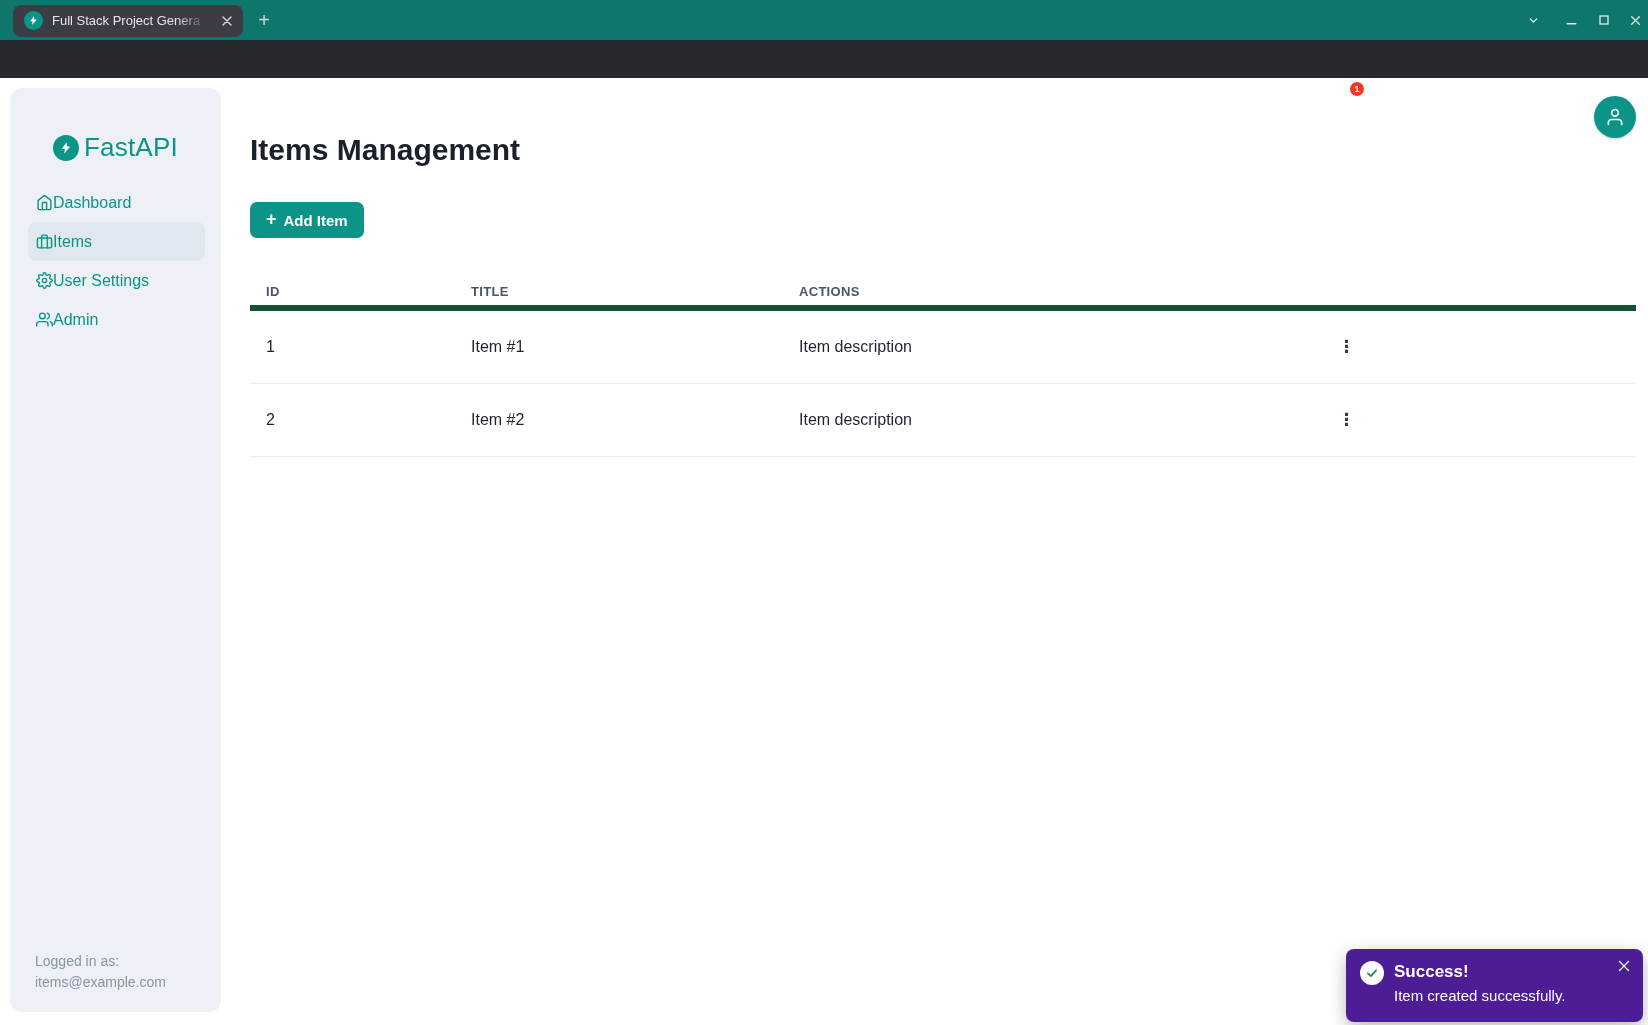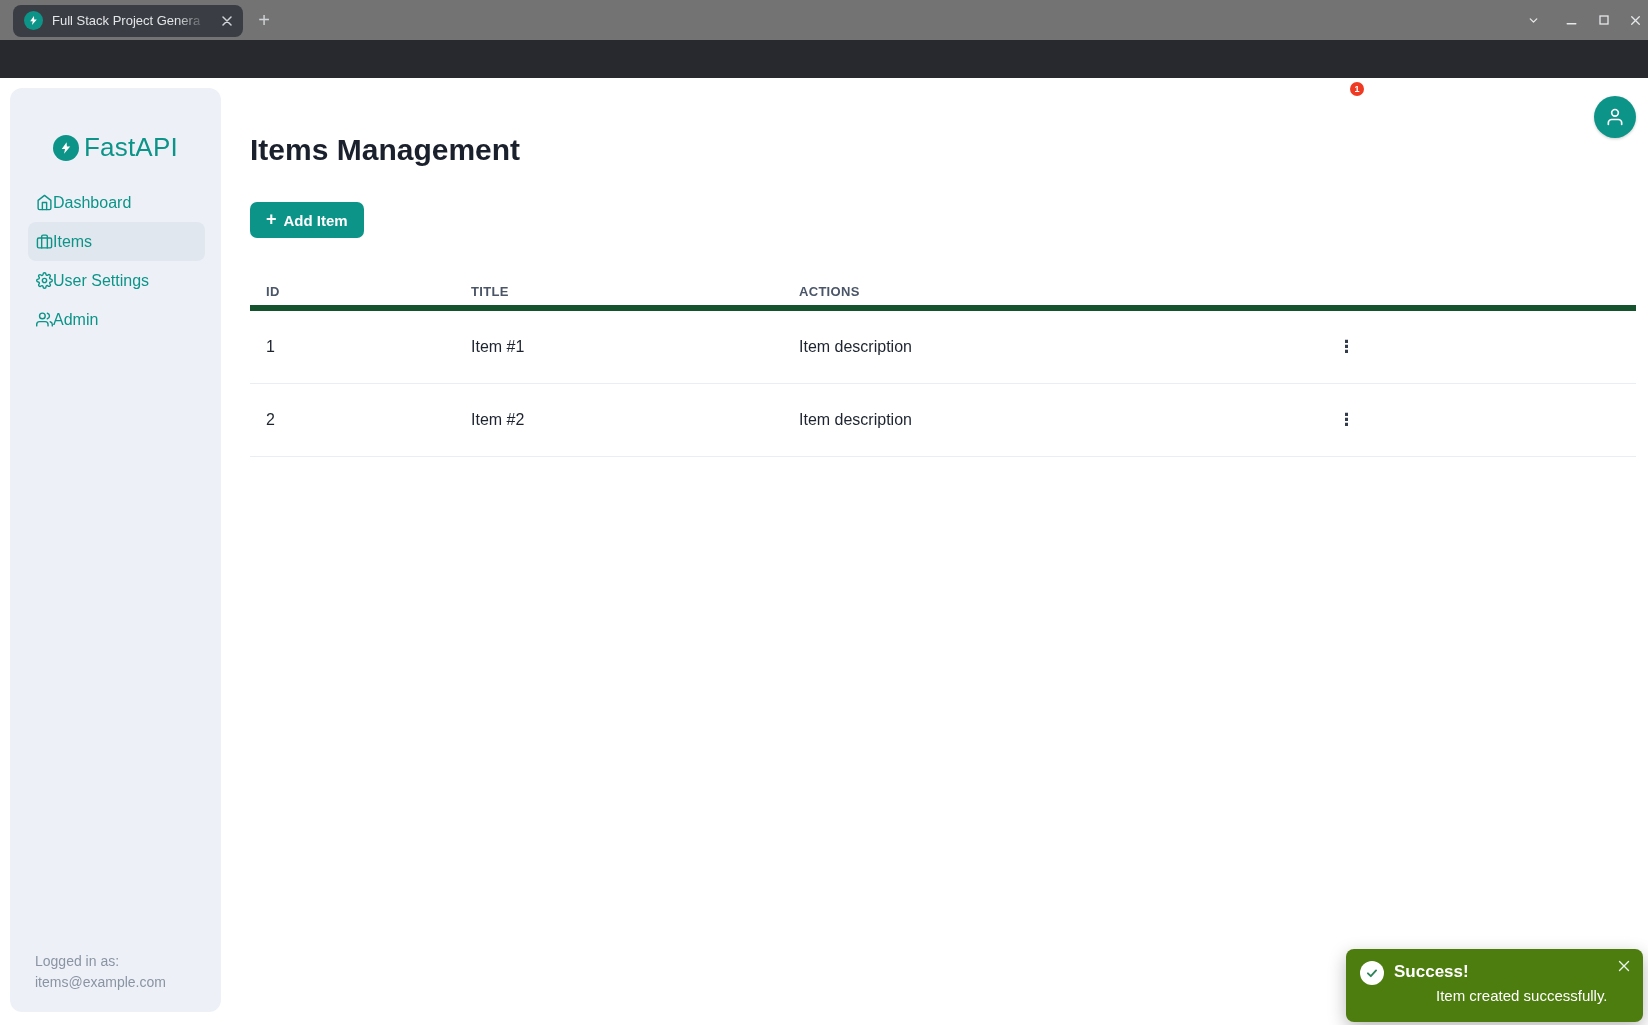--- a/index.html
+++ b/index.html
@@ -1,20 +1,20 @@
 <!DOCTYPE html>
 <html><head>
 <meta charset="utf-8">
 <style>
   * { margin:0; padding:0; box-sizing:border-box; }
   html,body { width:1648px; height:1025px; overflow:hidden; font-family:"Liberation Sans","DejaVu Sans",sans-serif; background:#fff; }
   svg { display:block; }
 
   
-  #tabbar { position:absolute; left:0; top:0; width:1648px; height:40px; background:#737373; }
+  #tabbar { position:absolute; left:0; top:0; width:1648px; height:40px; background:#0f766e; }
   #tab { position:absolute; left:13px; top:5px; width:230px; height:32px; background:#3a3d43; border-radius:8px; display:flex; align-items:center; }
   #tab-favicon { position:absolute; left:11px; top:6px; width:19px; height:19px; border-radius:50%; background:#0d9488; display:flex; align-items:center; justify-content:center; }
   #tab-title { position:absolute; left:39px; top:0; height:32px; line-height:32px; width:160px; font-size:13px; color:#e3e5e8; white-space:nowrap; overflow:hidden;
     -webkit-mask-image:linear-gradient(to right,#000 78%,transparent 97%); mask-image:linear-gradient(to right,#000 78%,transparent 97%); }
   #tab-close { position:absolute; right:8px; top:8px; width:16px; height:16px; display:flex; align-items:center; justify-content:center; color:#d0d3d7; }
   #newtab-btn { position:absolute; left:253px; top:4px; width:22px; height:32px; color:#cfd2d6; font-size:20px; line-height:32px; text-align:center; font-weight:400; }
   .winbtn { position:absolute; top:10px; width:20px; height:20px; display:flex; align-items:center; justify-content:center; color:#e6e8ea; }
 
   #toolbar { position:absolute; left:0; top:40px; width:1648px; height:38px; background:#27292e; }
   .navbtn { position:absolute; top:49px; width:20px; height:20px; display:flex; align-items:center; justify-content:center; }
@@ -47,24 +47,24 @@
 
   #items-table { position:absolute; left:250px; top:200px; width:1386px; }
   .trow { display:grid; grid-template-columns:205px 328px 519px 1fr; align-items:center; }
   .thead { height:33px; border-bottom:6px solid #14532d; }
   .thead > div { font-size:13px; font-weight:700; color:#4a5568; letter-spacing:.3px; padding-left:16px; }
   .tbody-row { height:73px; border-bottom:1px solid #e9eef4; font-size:16px; color:#1d2430; }
   .tbody-row > div { padding-left:16px; }
   .cell-actions { padding-left:36px !important; }
   .kebab { font-size:17px; font-weight:700; color:#333c4a; width:12px; line-height:1; letter-spacing:0; cursor:default; }
 
-  #toast { position:absolute; left:1346px; top:871px; width:297px; height:73px; background:#4d7c0f; border-radius:8px; box-shadow:0 6px 18px rgba(0,0,0,.28); color:#fff; }
+  #toast { position:absolute; left:1346px; top:871px; width:297px; height:73px; background:#4c1d95; border-radius:8px; box-shadow:0 6px 18px rgba(0,0,0,.28); color:#fff; }
   #toast-check { position:absolute; left:14px; top:12px; width:24px; height:24px; border-radius:50%; background:#fff; display:flex; align-items:center; justify-content:center; }
   #toast-title { position:absolute; left:48px; top:13px; font-size:17px; font-weight:700; }
-  #toast-msg { position:absolute; left:48px; top:38px; font-size:15px;margin-left:42px; }
+  #toast-msg { position:absolute; left:48px; top:38px; font-size:15px; }
   #toast-close { position:absolute; right:10px; top:8px; width:18px; height:18px; display:flex; align-items:center; justify-content:center; color:#eaf5ee; }
 </style>
 </head>
 <body>
 
 <div id="tabbar">
   <div id="tab">
     <span id="tab-favicon">
       <svg width="11" height="11" viewBox="0 0 24 24">
           <polygon points="13,2 4.8,13.6 10.3,13.6 8.7,22 19.2,9.6 13.5,9.6" fill="#ffffff"></polygon>

